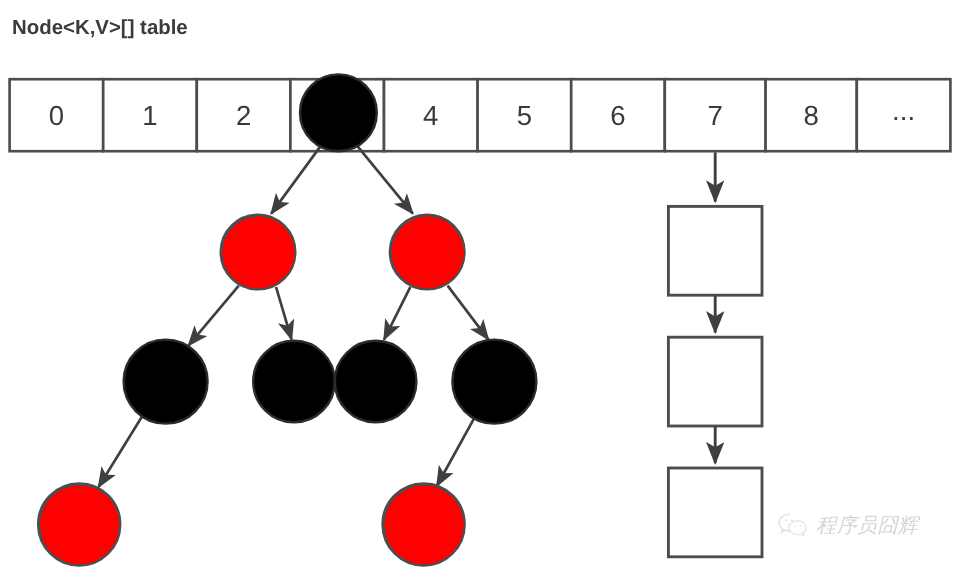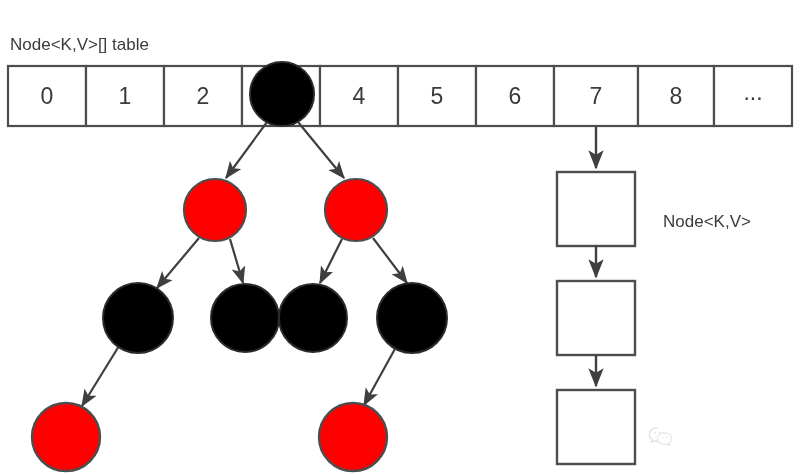--- a/index.html
+++ b/index.html
@@ -21,25 +21,24 @@
     position: absolute;
     left: 0;
     top: 0;
     width: 800px;
     height: 474px;
     display: block;
   }
   .lbl {
     position: absolute;
     font-family: "Liberation Sans", "DejaVu Sans", sans-serif;
-    font-weight: normal;
+    font-weight: bold;
     color: #3b3b3b;
     white-space: nowrap;
     letter-spacing: 0px;
-    margin-top: 22px;
   }
   #title-label {
     left: 10px;
     top: 13px;
     font-size: 17px;
   }
   #treenode-label {
     left: 17px;
     top: 232px;
     font-size: 16px;
@@ -131,21 +130,20 @@
       <line x1="596" y1="246" x2="596" y2="277" stroke="#3f3f3f" stroke-width="2.4" marker-end="url(#arrowhead)"></line>
       <rect x="557" y="281" width="78" height="74" fill="#ffffff" stroke="#4d4d4d" stroke-width="2.4"></rect>
       <line x1="596" y1="355" x2="596" y2="386" stroke="#3f3f3f" stroke-width="2.4" marker-end="url(#arrowhead)"></line>
       <rect x="557" y="390" width="78" height="74" fill="#ffffff" stroke="#4d4d4d" stroke-width="2.4"></rect>
     </g>
   </svg>
 
   <div class="lbl" id="title-label">Node&lt;K,V&gt;[] table</div>
 
 
-  <div class="lbl" id="node-label">Node&lt;K,V&gt;</div>
 
   <div class="cell-text" style="left:8px;">0</div>
   <div class="cell-text" style="left:86px;">1</div>
   <div class="cell-text" style="left:164px;">2</div>
   <div class="cell-text" style="left:242px;"></div>
   <div class="cell-text" style="left:320px;">4</div>
   <div class="cell-text" style="left:398px;">5</div>
   <div class="cell-text" style="left:476px;">6</div>
   <div class="cell-text" style="left:557px;">7</div>
   <div class="cell-text" style="left:637px;">8</div>
@@ -153,15 +151,16 @@
 
   <div id="watermark">
     <svg width="26" height="22" viewBox="0 0 26 22">
       <path d="M9.6 1.6C4.9 1.6 1.2 4.7 1.2 8.5c0 2.1 1.2 4 3.1 5.3l-0.8 2.4 2.8-1.4c0.9 0.3 2 0.5 3.3 0.5 0.3 0 0.6 0 0.9 0" fill="none" stroke="#b9b9b9" stroke-width="1.3" stroke-linecap="round"></path>
       <circle cx="7.2" cy="6.6" r="0.95" fill="#b9b9b9"></circle>
       <circle cx="12.0" cy="6.6" r="0.95" fill="#b9b9b9"></circle>
       <path d="M16.6 6.9c-4 0-7.2 2.6-7.2 5.8 0 3.2 3.2 5.8 7.2 5.8 0.9 0 1.8-0.1 2.6-0.4l2.6 1.3-0.7-2.2c1.6-1.1 2.7-2.7 2.7-4.5 0-3.2-3.2-5.8-7.2-5.8z" fill="none" stroke="#c4c4c4" stroke-width="1.2"></path>
       <circle cx="14.6" cy="11.2" r="0.8" fill="#c4c4c4"></circle>
       <circle cx="18.8" cy="11.2" r="0.8" fill="#c4c4c4"></circle>
     </svg>
+    <span class="wm-text">程序员囧辉</span>
   </div>
 
 </div>
 
 </body></html>

